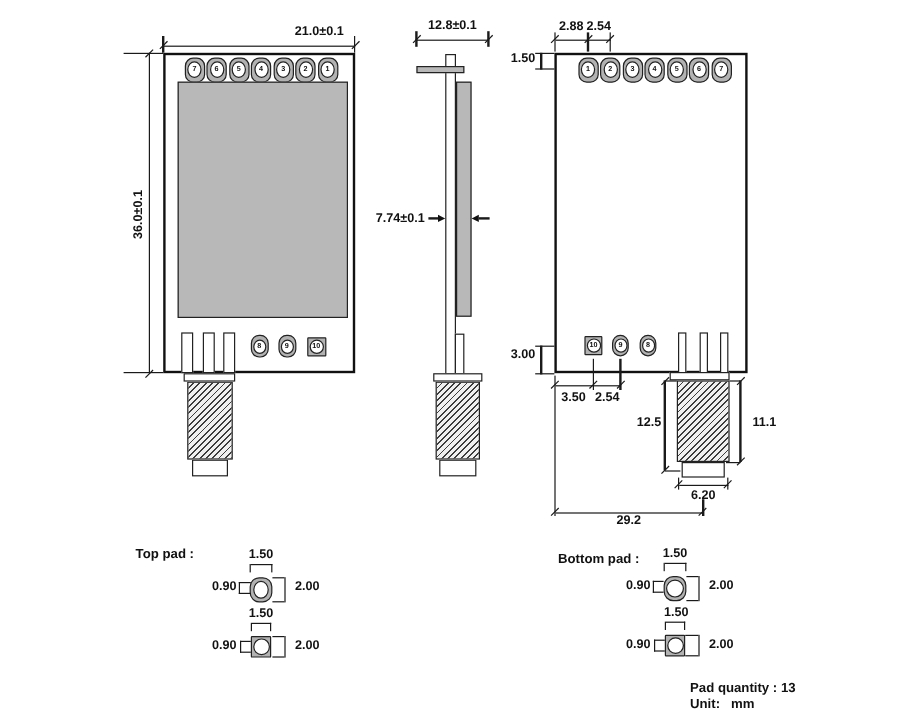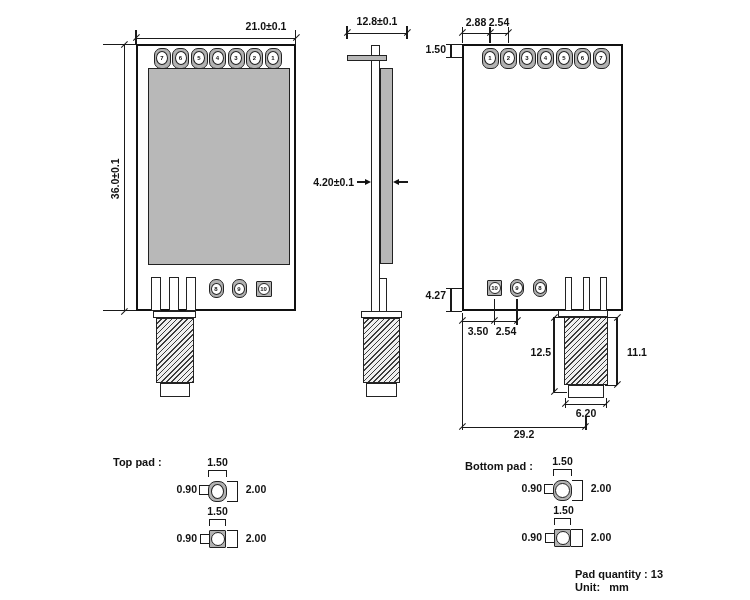--- a/index.html
+++ b/index.html
@@ -122,21 +122,21 @@
 
     <div class="v white" style="left:371px;top:45px;width:9px;height:267px;"></div>
     <div class="v graybar" style="left:347px;top:55px;width:40px;height:6px;"></div>
     <div class="v shield" style="left:380px;top:68px;width:13px;height:196px;"></div>
     <div class="v white" style="left:378.5px;top:278px;width:8px;height:34px;"></div>
 
     <div class="v white" style="left:361px;top:311px;width:41px;height:7px;"></div>
     <div class="v hatch" style="left:363px;top:318px;width:37px;height:65px;"></div>
     <div class="v white" style="left:366px;top:383px;width:31px;height:14px;"></div>
 
-    <div class="v dt rgt" style="left:296px;top:177px;width:58px;">4.20±0.1</div>
+    <div class="v dt rgt" style="left:296px;top:177px;width:58px;">7.74±0.1</div>
     <div class="v ln" style="left:357px;top:181.4px;width:8px;height:1.2px;"></div>
     <div class="v ar ar-r" style="left:365px;top:179px;"></div>
     <div class="v ar ar-l" style="left:393px;top:179px;"></div>
     <div class="v ln" style="left:399px;top:181.4px;width:9px;height:1.2px;"></div>
   </div>
 
   <div>
     <div class="v outline" style="left:462px;top:44px;width:161px;height:267px;"></div>
 
     <div class="v dt ctr" style="left:461px;top:17px;width:30px;">2.88</div>
@@ -183,21 +183,21 @@
         <div class="hole" style="width:10px;height:12px;">
           <span class="pnum">6</span>
         </div>
       </div>
     <div class="v pad oval" style="left:592.5px;top:47.5px;width:17px;height:21px;">
         <div class="hole" style="width:10px;height:12px;">
           <span class="pnum">7</span>
         </div>
       </div>
 
-    <div class="v dt rgt" style="left:414px;top:290px;width:32px;">4.27</div>
+    <div class="v dt rgt" style="left:414px;top:290px;width:32px;">3.00</div>
     <div class="v ln" style="left:446px;top:287.5px;width:16px;height:1.2px;"></div>
     <div class="v ln" style="left:446px;top:310.5px;width:16px;height:1.2px;"></div>
     <div class="v ln" style="left:450.4px;top:287.5px;width:1.2px;height:24px;"></div>
 
     <div class="v pad sq" style="left:487px;top:280px;width:15px;height:16px;">
         <div class="hole" style="width:10px;height:10px;">
           <span class="pnum">10</span>
         </div>
       </div>
     <div class="v pad oval" style="left:510px;top:279px;width:14px;height:18px;">

